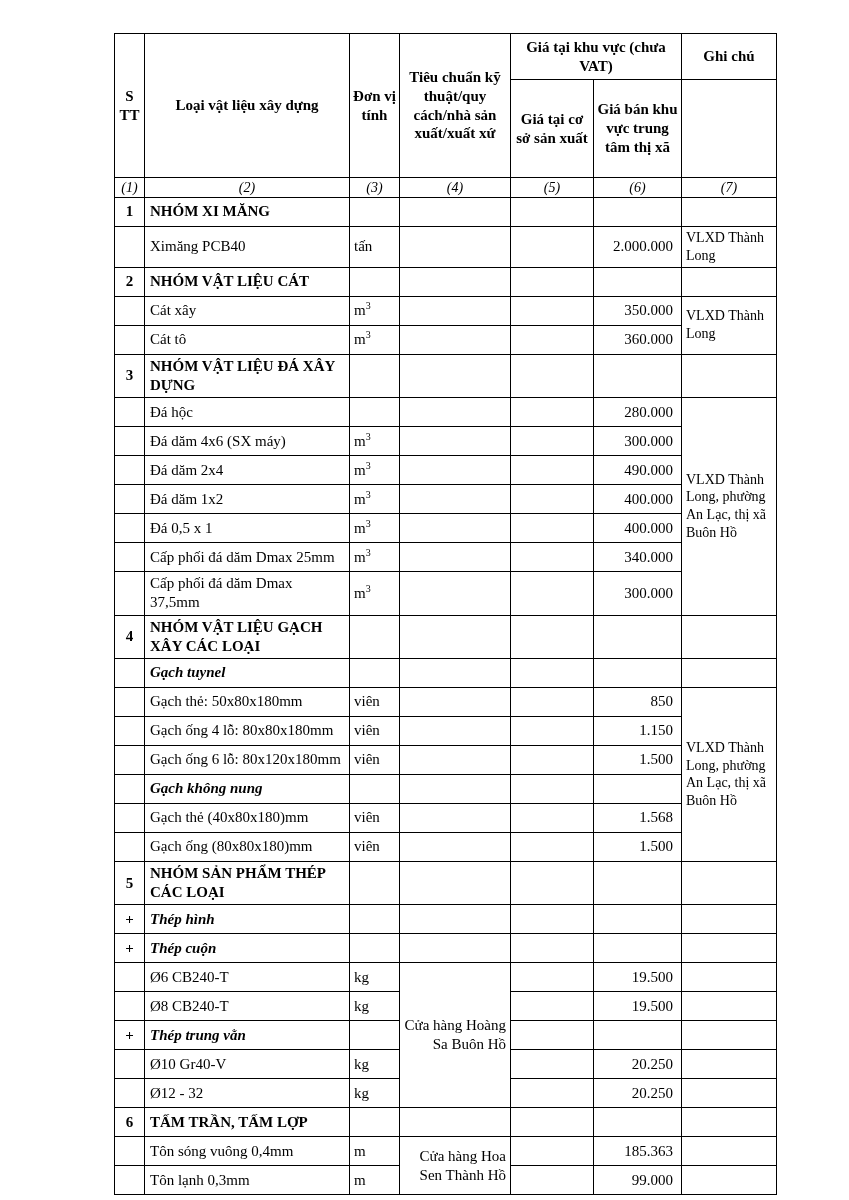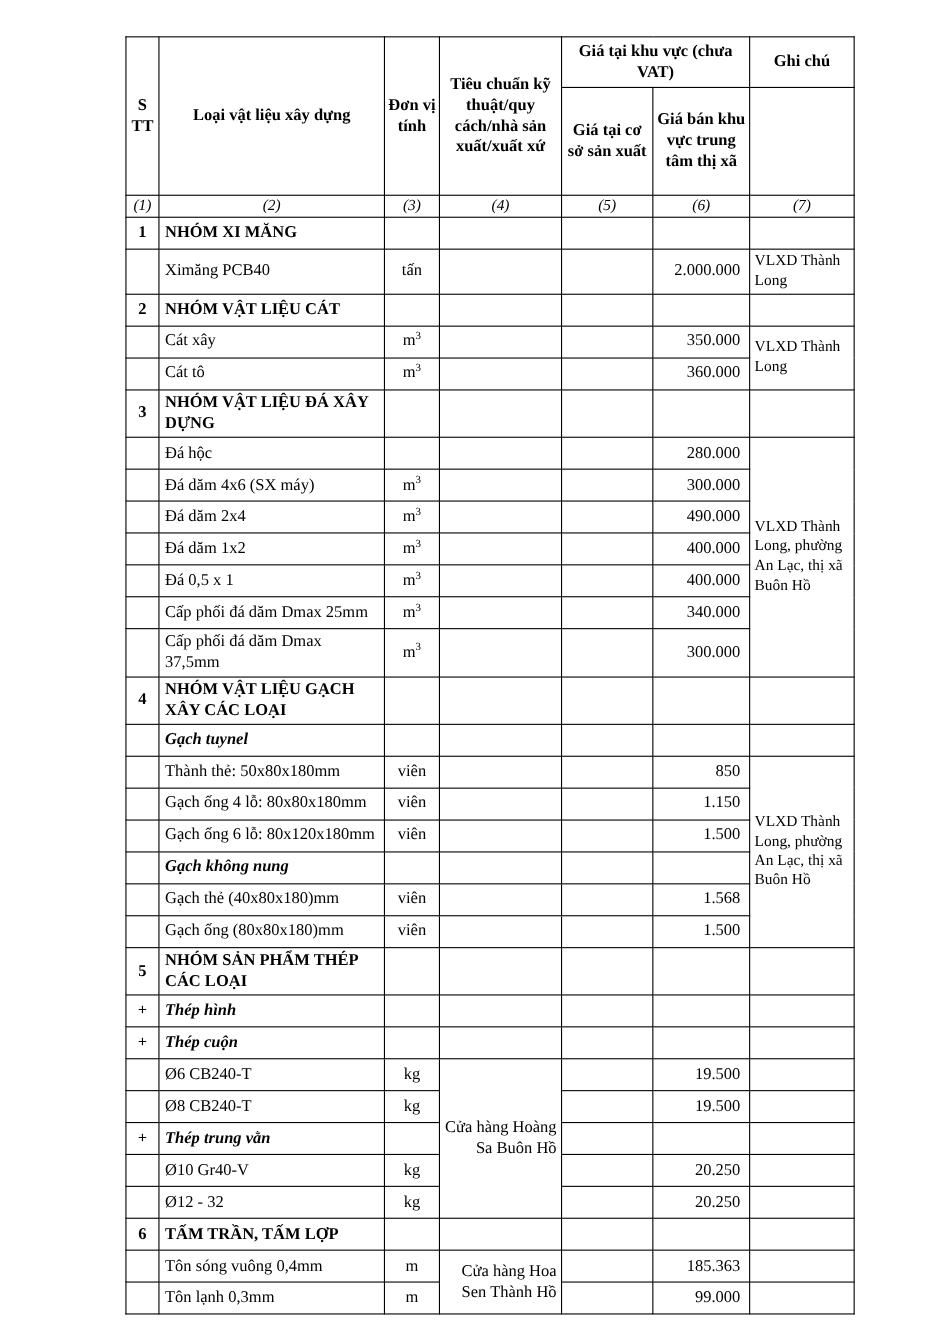--- a/index.html
+++ b/index.html
@@ -48,21 +48,21 @@
   
   .sheet-table tbody td {
     font-size: 15px;
     line-height: 1.28;
     padding: 2px 4px;
     vertical-align: middle;
     height: 24px;
   }
   .c-stt  { text-align: center; font-weight: bold; }
   .c-name { text-align: left; padding-left: 5px !important; }
-  .c-unit { text-align: center; }
+  .c-unit { text-align: left; }
   .c-std  { text-align: right; }
   .c-p5, .c-p6 { text-align: right; padding-right: 8px !important; }
   .c-note { font-size: 14px !important; line-height: 1.3; }
   tr.row-group .c-name { font-weight: bold; margin-left: 42px; }
   tr.row-sub   .c-name { font-weight: bold; font-style: italic; }
   sup { font-size: 10px; line-height: 0; }
 </style>
 </head>
 <body>
 
@@ -224,21 +224,21 @@
         <td class="c-stt"></td>
         <td class="c-name">Gạch tuynel</td>
         <td class="c-unit"></td>
         <td class="c-std"></td>
         <td class="c-p5"></td>
         <td class="c-p6"></td>
         <td class="c-note"></td>
       </tr>
       <tr class="row-item">
         <td class="c-stt"></td>
-        <td class="c-name">Thành thẻ: 50x80x180mm</td>
+        <td class="c-name">Gạch thẻ: 50x80x180mm</td>
         <td class="c-unit">viên</td>
         <td class="c-std"></td>
         <td class="c-p5"></td>
         <td class="c-p6">850</td>
         <td class="c-note" rowspan="6">VLXD Thành Long, phường An Lạc, thị xã Buôn Hồ</td>
       </tr>
       <tr class="row-item">
         <td class="c-stt"></td>
         <td class="c-name">Gạch ống 4 lỗ: 80x80x180mm</td>
         <td class="c-unit">viên</td>

